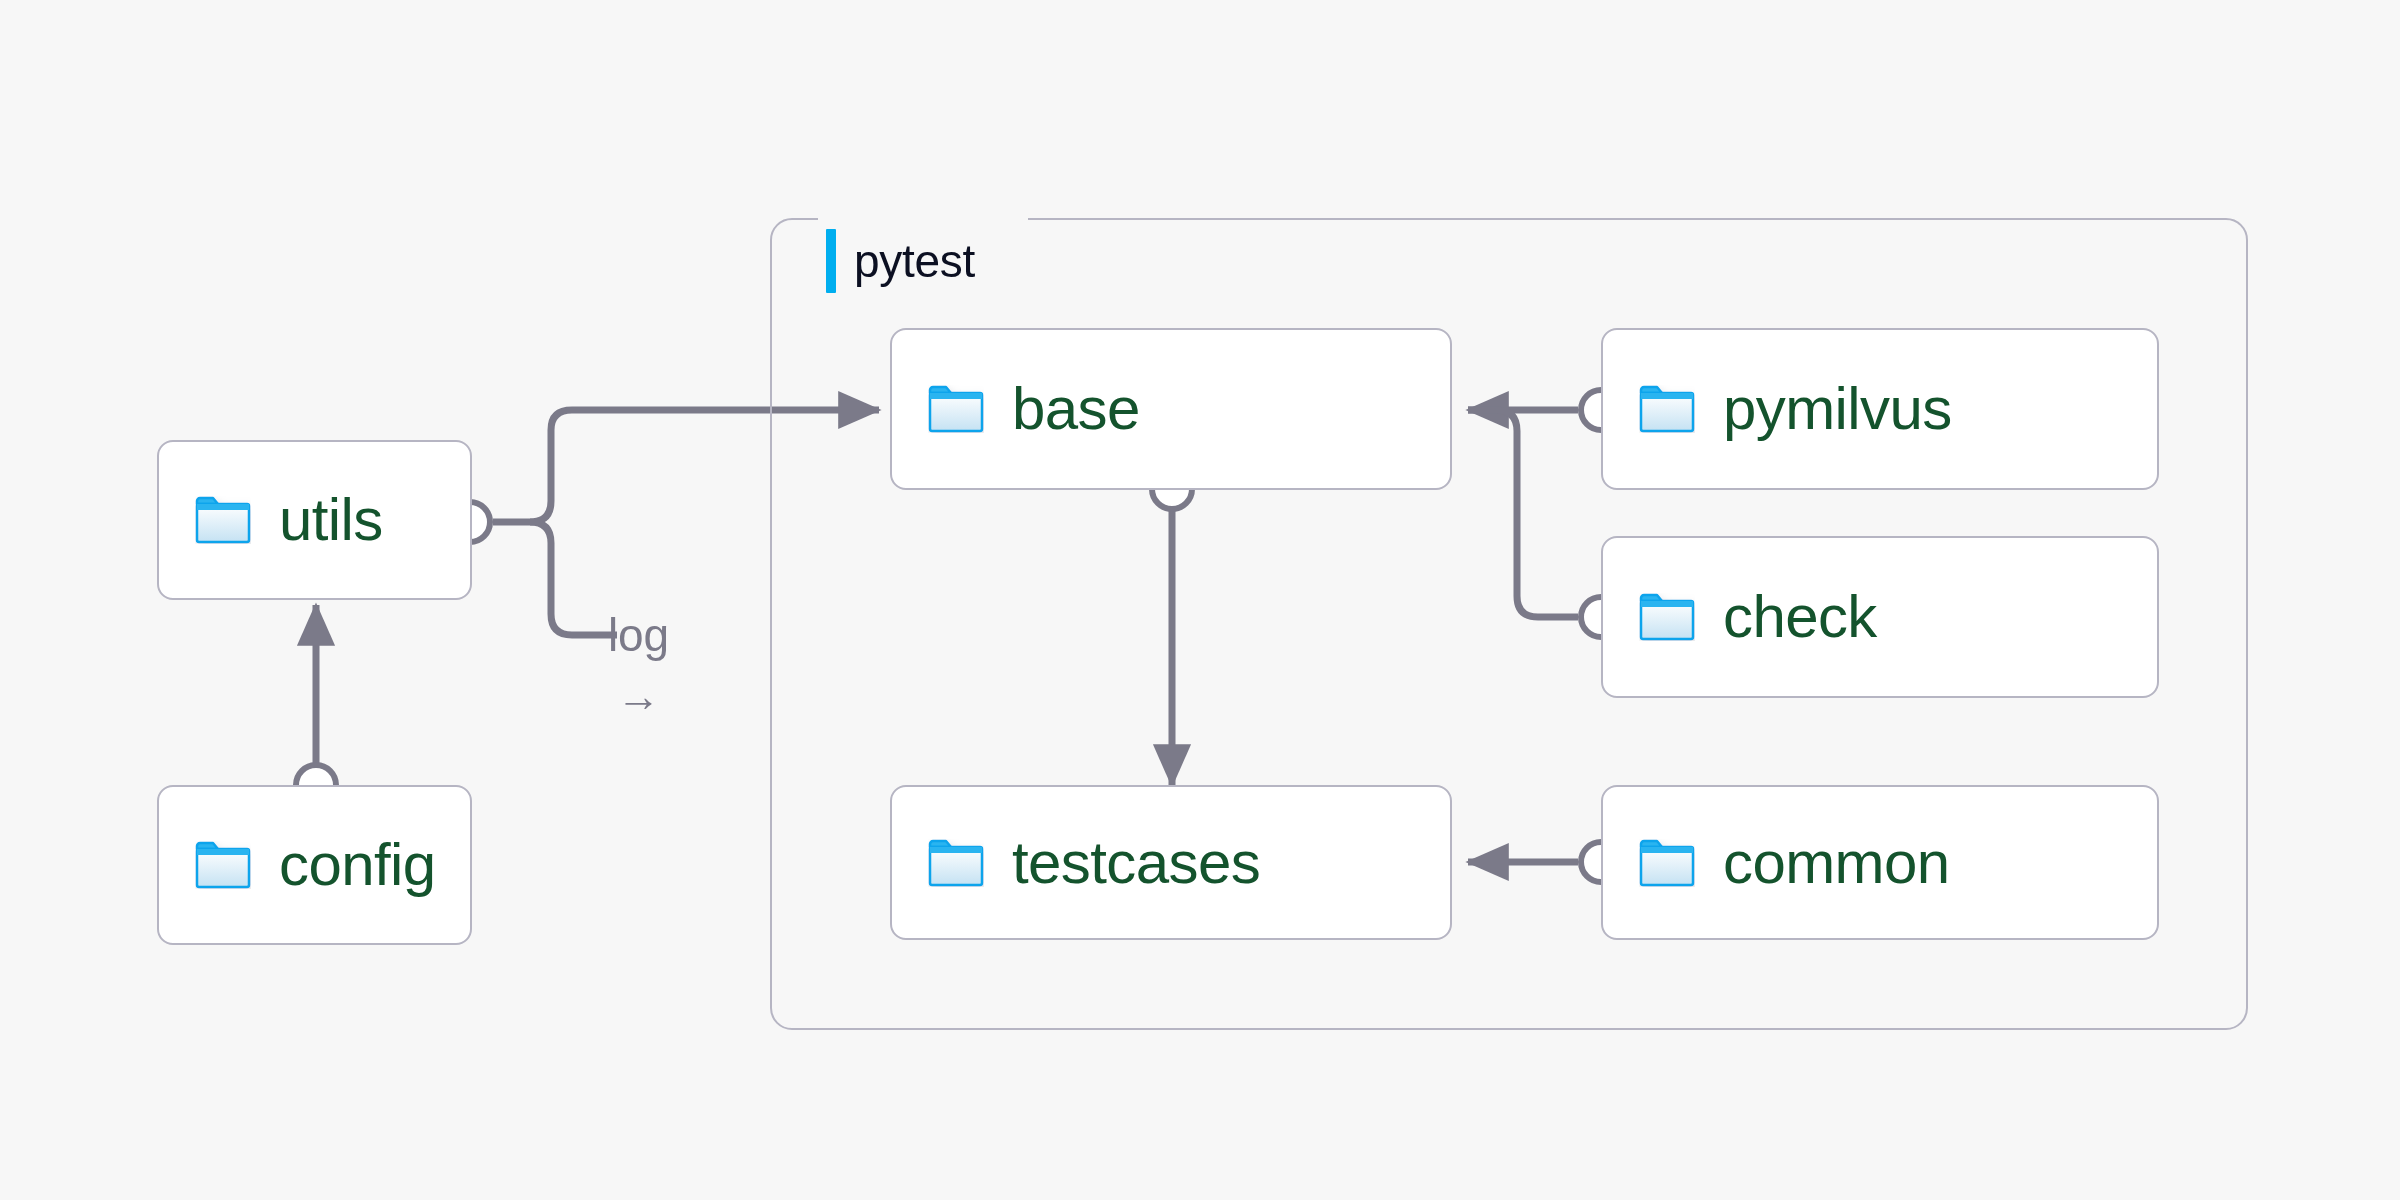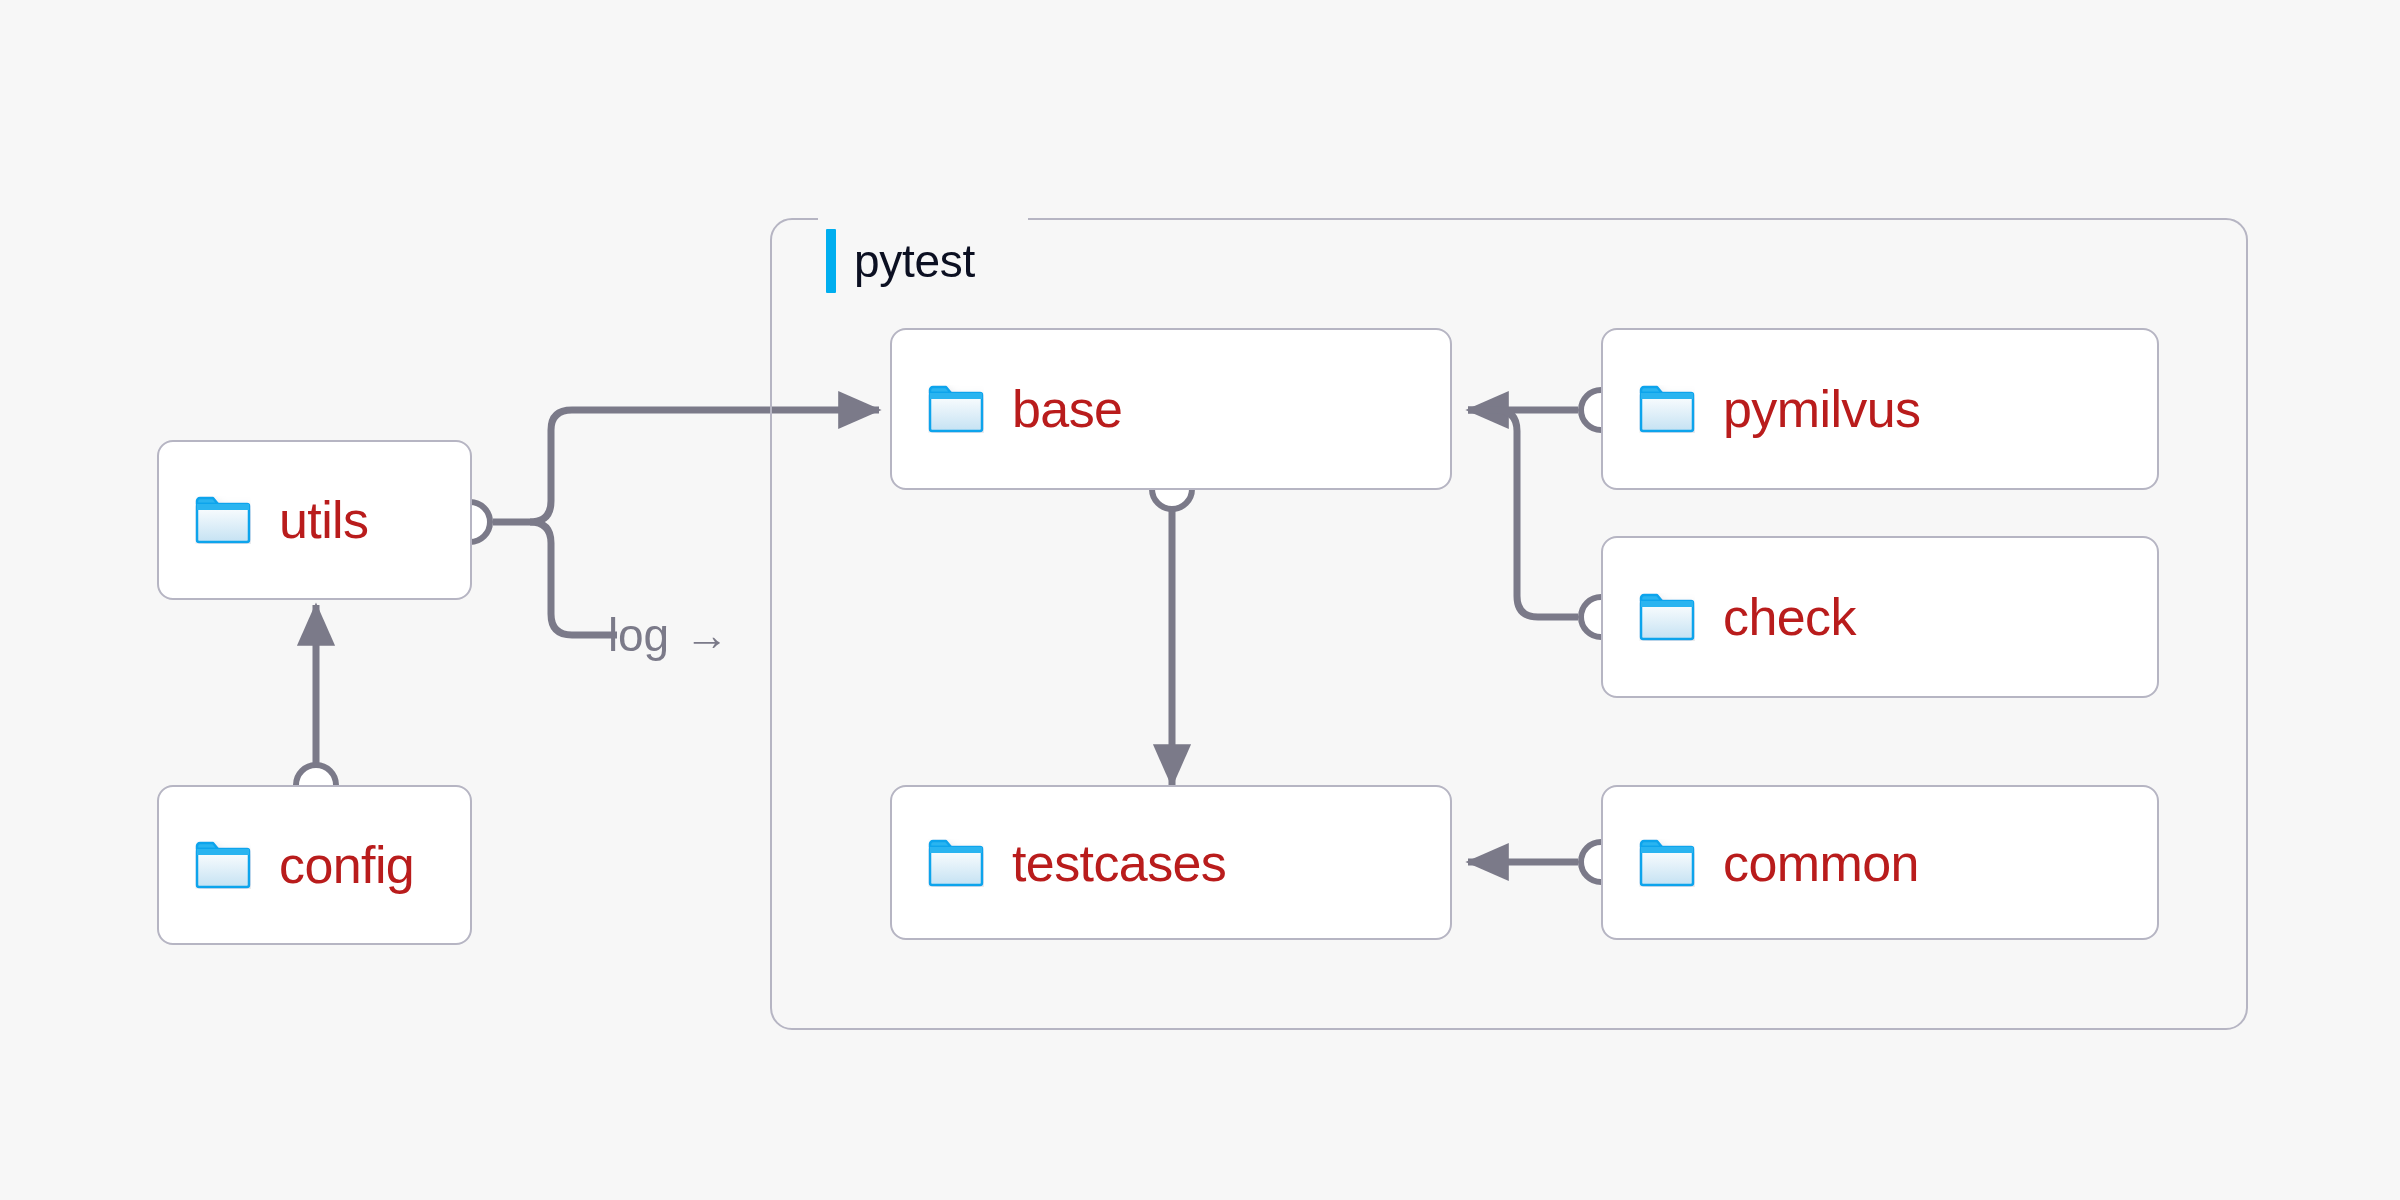--- a/index.html
+++ b/index.html
@@ -74,22 +74,22 @@
     box-sizing: border-box;
     background: #ffffff;
     border: 2px solid #b6b5c3;
     border-radius: 16px;
     display: flex;
     align-items: center;
     padding-left: 36px;
     gap: 28px;
   }
   .node-label {
-    font-size: 52px;
-    color: #b91c1c;
+    font-size: 60px;
+    color: #14532d;
     letter-spacing: -0.6px;
     line-height: 1;
     white-space: nowrap;
   }
 
   
   .folder-icon {
     width: 56px;
     height: 48px;
     flex: 0 0 auto;
@@ -240,18 +240,18 @@
     <svg class="folder-icon" viewBox="0 0 56 48">
       <g filter="url(#folderShadow)">
         <path d="M2 8 L2 5 A3 3 0 0 1 5 2 L18 2 L23 8 Z" fill="#2ab4f0" stroke="#0aa4ec" stroke-width="2.5" stroke-linejoin="round"></path>
         <rect x="2" y="8" width="52" height="38" rx="2" fill="url(#folderBody)" stroke="#0aa4ec" stroke-width="2.5"></rect>
         <path d="M2 8 L54 8 L54 14 L2 14 Z" fill="#2ab4f0" stroke="none"></path>
       </g>
     </svg>
     <span class="node-label">common</span>
   </div>
 
-  <div class="edge-label" style="left:608px; top:612px;">
+  <div class="edge-label" style="left:608px; top:612px;flex-direction:column;">
     <span>log</span>
     <span class="edge-label-arrow">→</span>
   </div>
 
 </div>
 
 </body></html>

